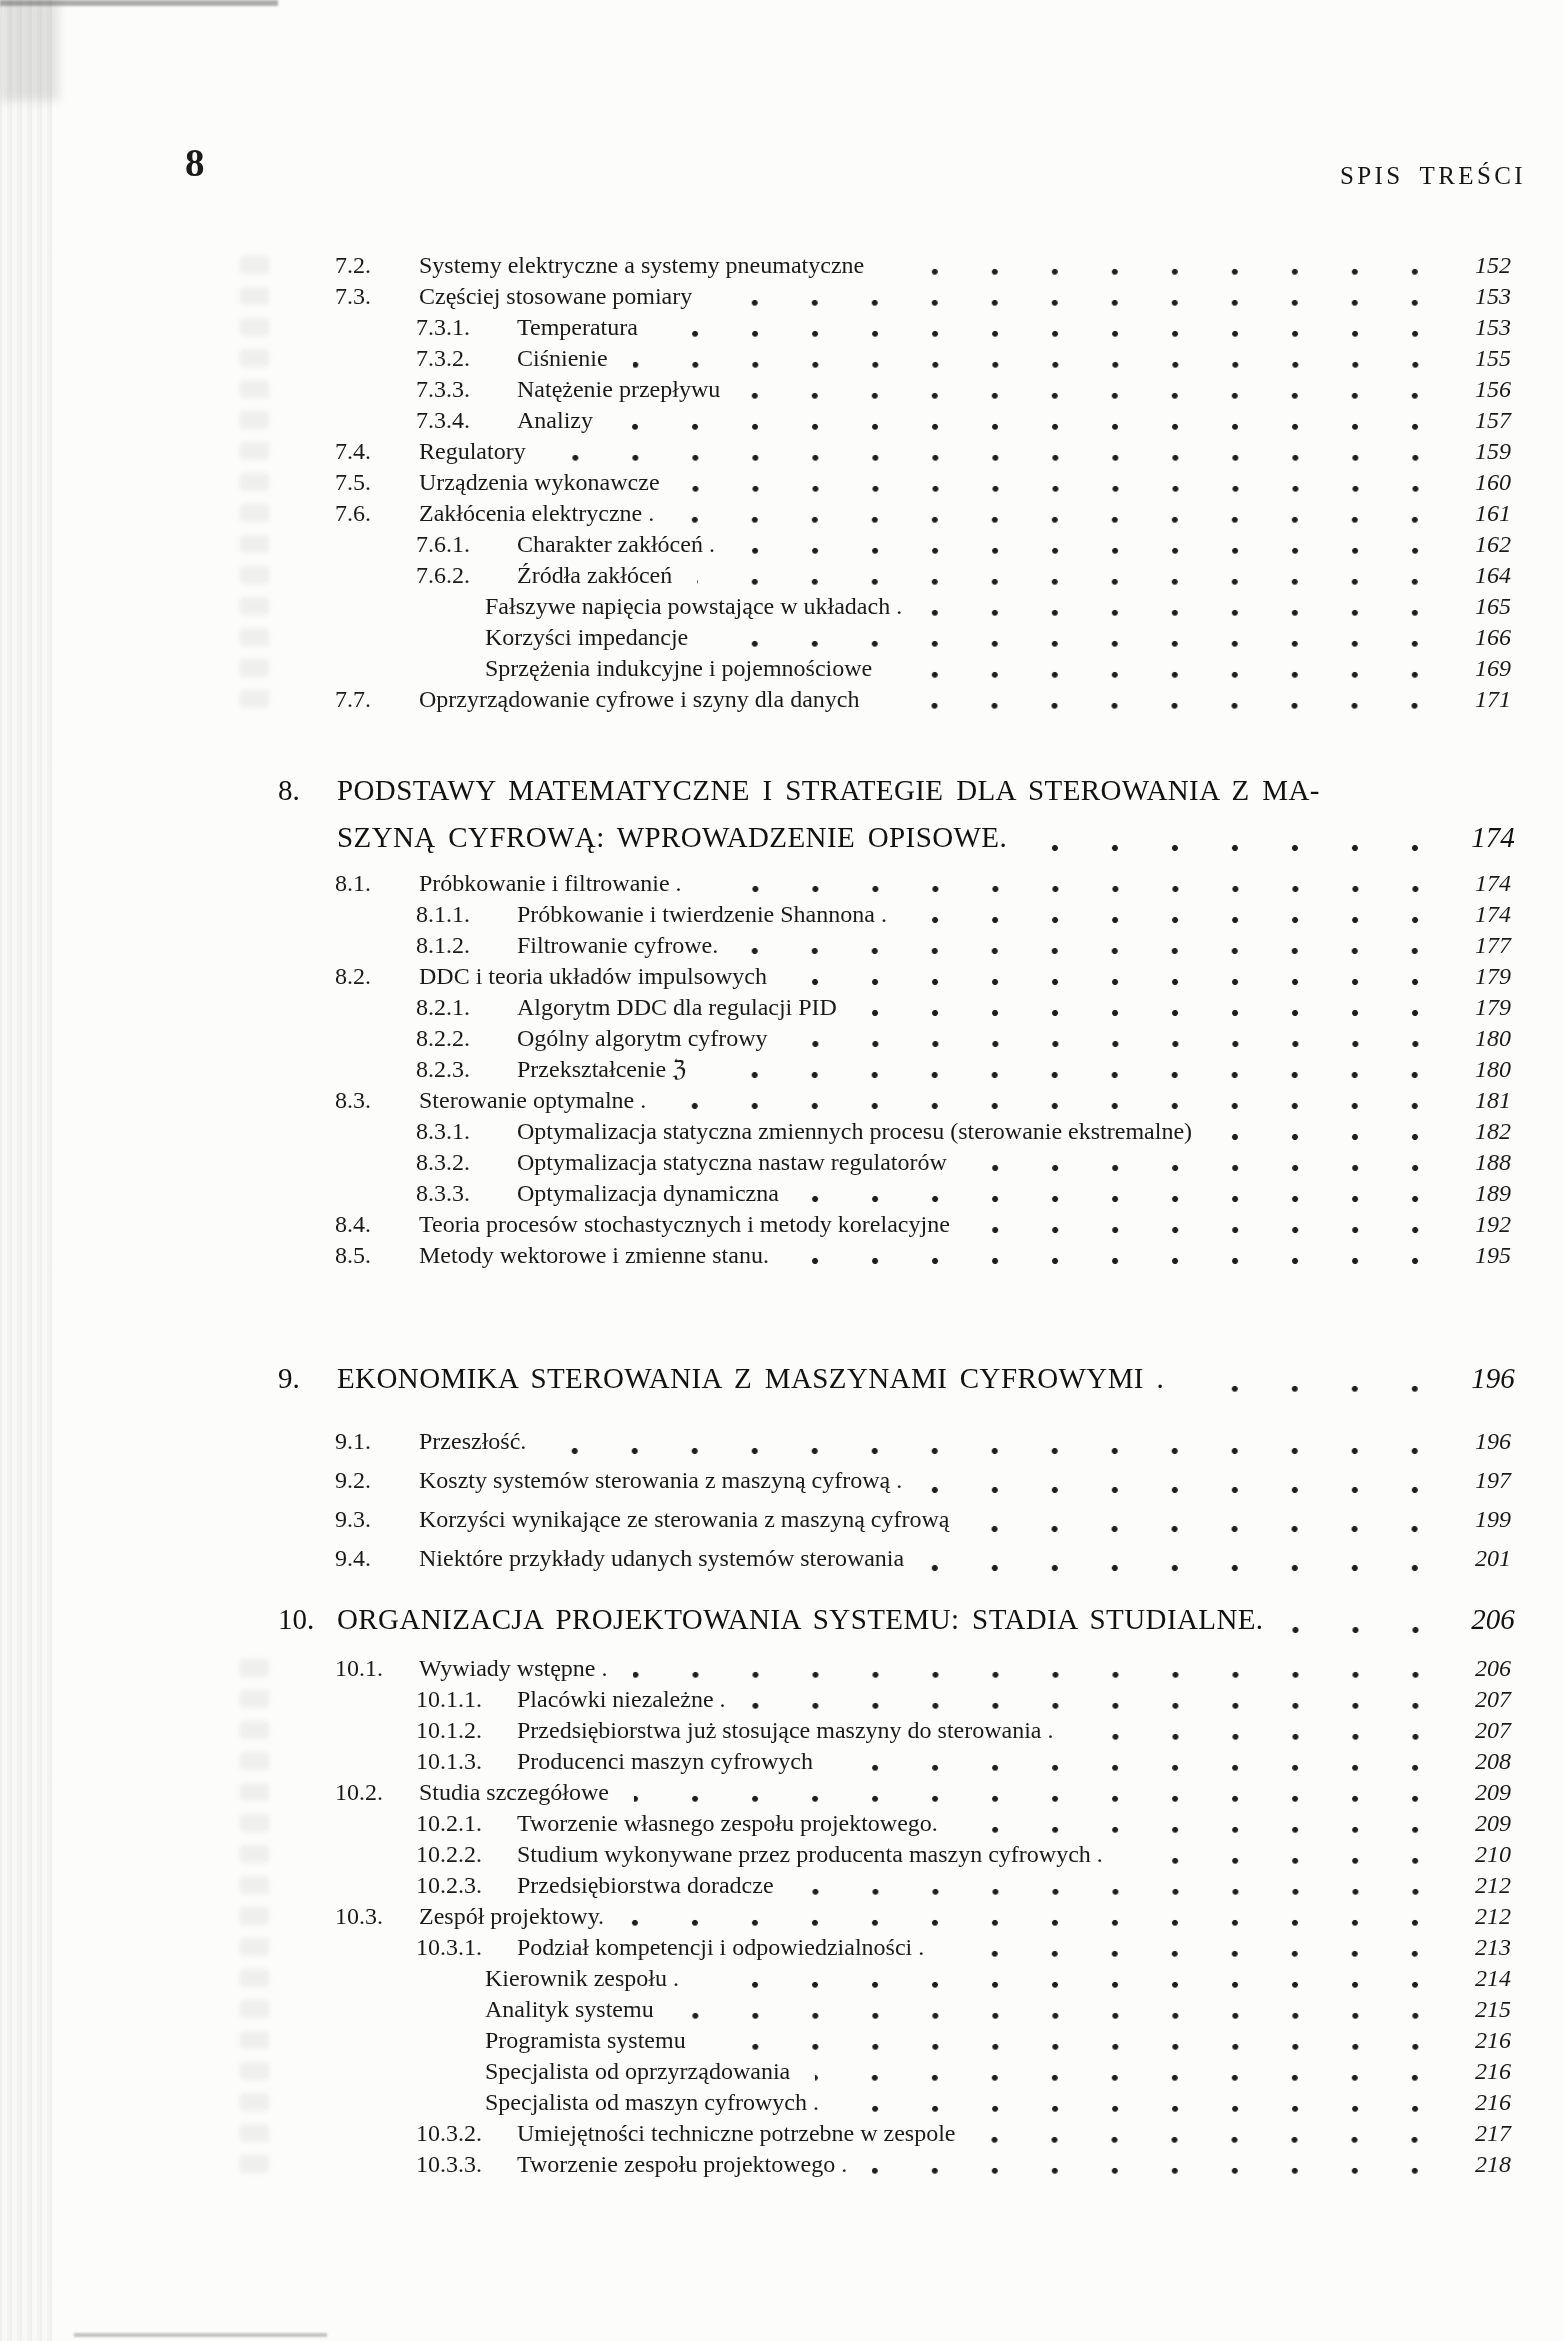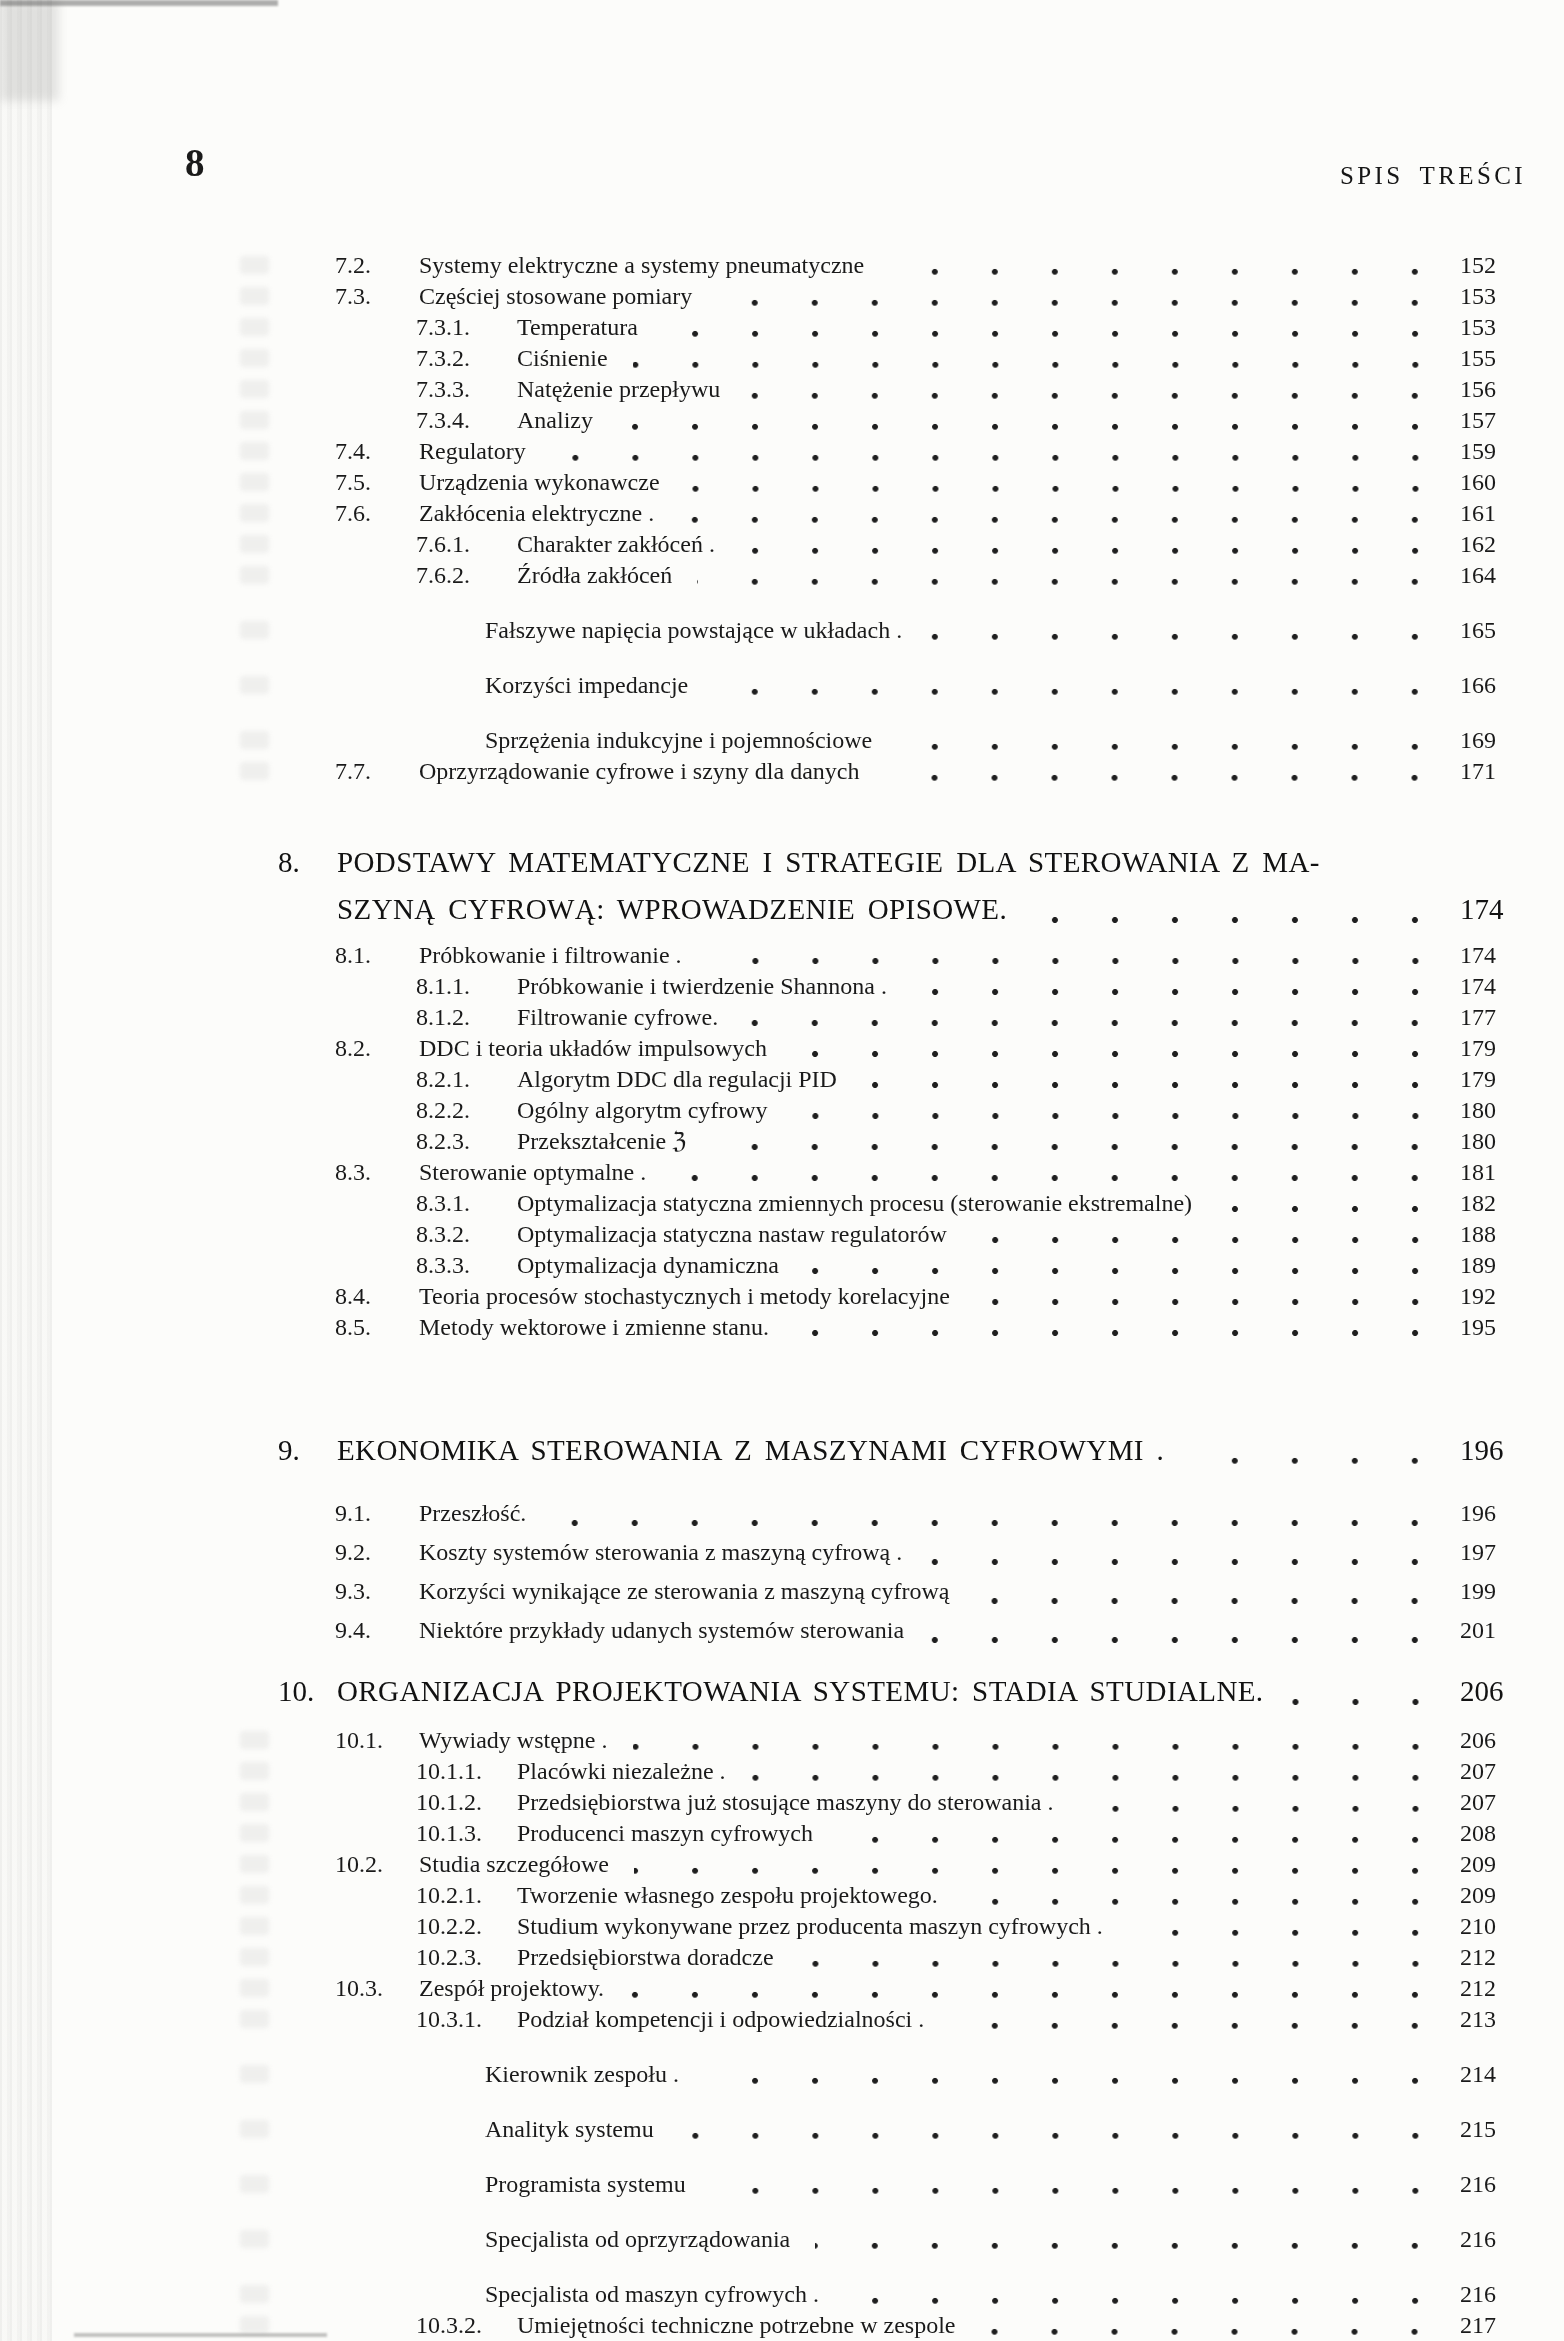--- a/index.html
+++ b/index.html
@@ -27,28 +27,28 @@
   .toc{position:absolute;left:278px;right:39px;top:250px;}
 
   .row{
     display:flex;align-items:baseline;position:relative;
     height:31px;line-height:31px;font-size:24px;white-space:nowrap;
   }
   .row .num{flex:0 0 auto;margin-left:32px;}
   .row .ttl{flex:0 1 auto;min-width:0;}
   .lvl1{padding-left:25px;}  .lvl1 .num{width:84px;}
   .lvl2{padding-left:106px;} .lvl2 .num{width:101px;}
-  .lvl3{padding-left:207px;margin-top:24px;}
+  .lvl3{padding-left:207px;}
   .lead{
     flex:1 1 22px;min-width:0;align-self:flex-end;height:7.6px;
     margin:0 15px 5.9px 25px;
     background-image:radial-gradient(circle,#1e1e1e 2.5px,rgba(0,0,0,0) 3.3px);
     background-size:60px 7.6px;background-repeat:repeat-x;background-position:right center;
   }
-  .pg{flex:0 0 auto;width:66px;text-align:left;}
+  .pg{flex:0 0 auto;width:66px;text-align:center;font-style:italic;}
 
   .heading{font-size:29px;color:#121212;}
   .h-line{display:flex;align-items:baseline;height:47px;line-height:47px;white-space:nowrap;}
   .h-line .num{flex:0 0 auto;width:59px;}
   .h-line.cont{padding-left:59px;}
   .h-ttl{flex:0 1 auto;letter-spacing:0.4px;word-spacing:5px;}
   .h-line .lead{margin-bottom:9.3px;}
 
   .sec-8 .heading{margin-top:52px;margin-bottom:6.7px;}
   .sec-9 .heading{margin-top:84px;margin-bottom:20px;}

